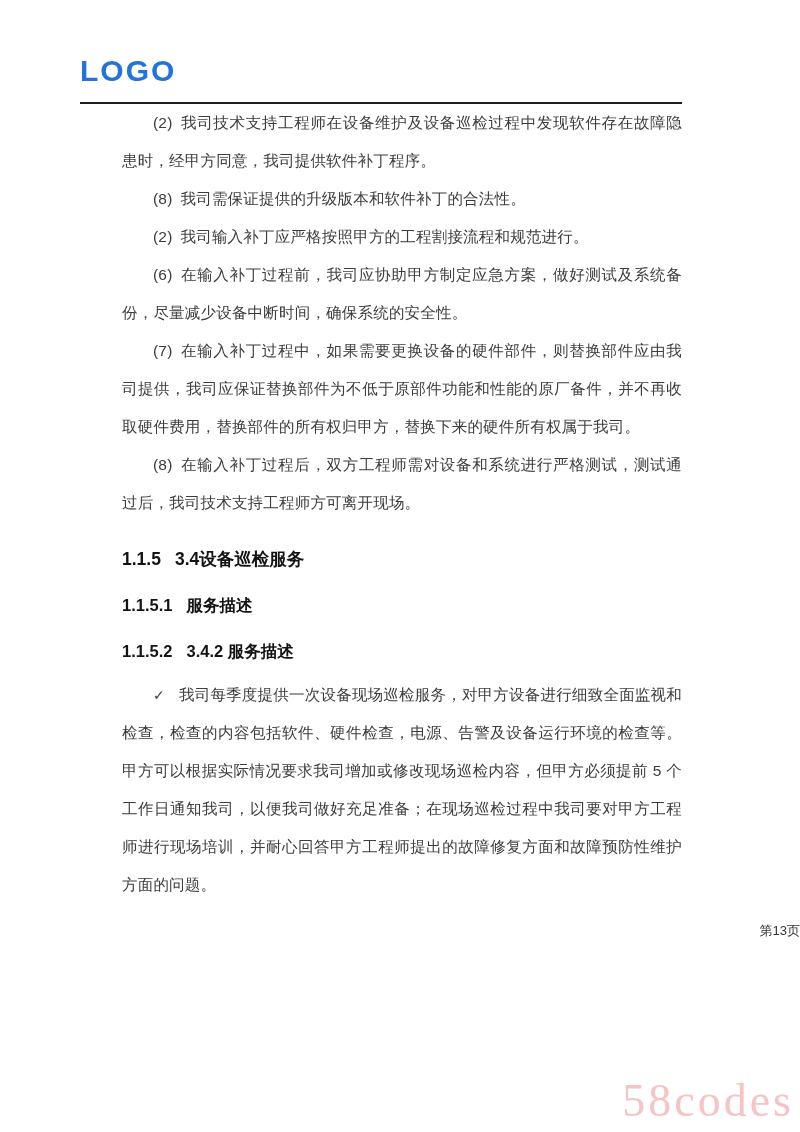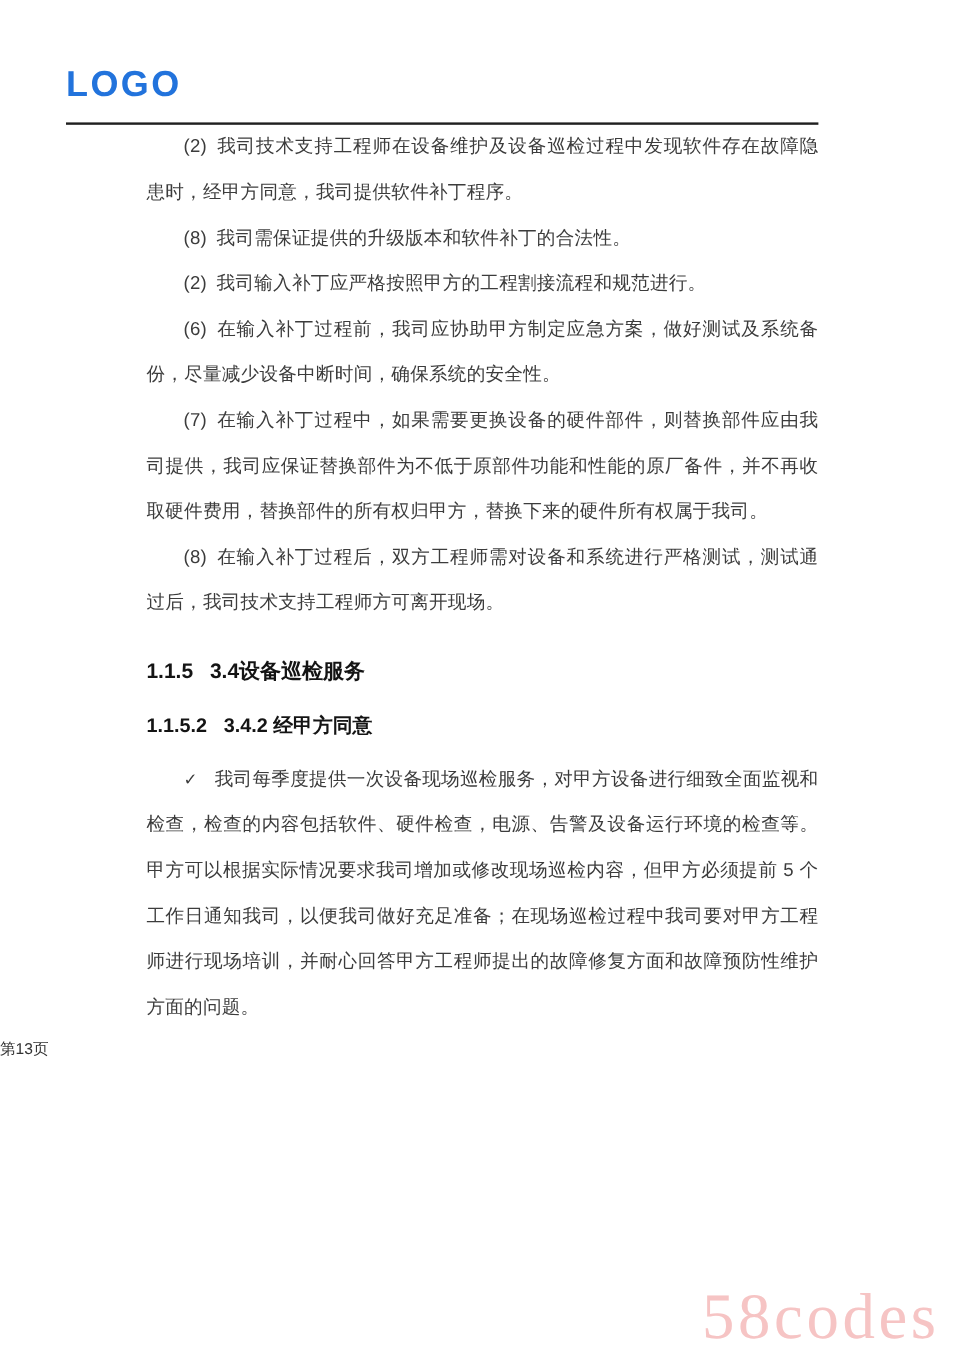--- a/index.html
+++ b/index.html
@@ -6,21 +6,21 @@
   .page {
     position: relative;
     width: 800px;
     height: 1132px;
     background: #ffffff;
     font-family: "Liberation Sans", "DejaVu Sans", sans-serif;
     overflow: hidden;
     box-sizing: border-box;
   }
   .header {
-    padding: 55px 118px 0 55px;
+    padding: 55px 118px 0 80px;
   }
   .logo {
     font-size: 30px;
     font-weight: 900;
     letter-spacing: 2px;
     line-height: 1.05;
     color: #2273DC;
   }
   .header-rule {
     margin-top: 15px;
@@ -54,31 +54,31 @@
     color: #141414;
   }
   .hnum { margin-right: 14px; }
   .check {
     display: inline-block;
     text-indent: 0;
     margin-right: 14px;
     font-size: 14px;
   }
   .pagenum {
-    margin-top: 6px;
-    text-align: left;
+    margin-top: 18px;
+    text-align: right;
     font-size: 13px;
     color: #333333;
   }
   .watermark {
     position: absolute;
-    right: 17px;
+    right: 6px;
     bottom: 8px;
     font-family: "Liberation Serif", "DejaVu Serif", serif;
-    font-size: 54px;
+    font-size: 46px;
     letter-spacing: 3px;
     line-height: 1;
     color: #F6C4C4;
   }
 </style>
 </head>
 <body>
 
 <div class="page">
 
@@ -90,23 +90,24 @@
   <div class="content">
     <p class="body-para">(2) 我司技术支持工程师在设备维护及设备巡检过程中发现软件存在故障隐患时，经甲方同意，我司提供软件补丁程序。</p>
     <p class="body-para">(8) 我司需保证提供的升级版本和软件补丁的合法性。</p>
     <p class="body-para">(2) 我司输入补丁应严格按照甲方的工程割接流程和规范进行。</p>
     <p class="body-para">(6) 在输入补丁过程前，我司应协助甲方制定应急方案，做好测试及系统备份，尽量减少设备中断时间，确保系统的安全性。</p>
     <p class="body-para">(7) 在输入补丁过程中，如果需要更换设备的硬件部件，则替换部件应由我司提供，我司应保证替换部件为不低于原部件功能和性能的原厂备件，并不再收取硬件费用，替换部件的所有权归甲方，替换下来的硬件所有权属于我司。</p>
     <p class="body-para">(8) 在输入补丁过程后，双方工程师需对设备和系统进行严格测试，测试通过后，我司技术支持工程师方可离开现场。</p>
 
     <h2 class="h2"><span class="hnum">1.1.5</span><span>3.4设备巡检服务</span></h2>
 
+    <h3 class="h3"><span class="hnum">1.1.5.1</span><span>服务描述</span></h3>
 
 
-    <h3 class="h3"><span class="hnum">1.1.5.2</span><span>3.4.2 经甲方同意</span></h3>
+    <h3 class="h3"><span class="hnum">1.1.5.2</span><span>3.4.2 服务描述</span></h3>
 
     <p class="body-para"><span class="check">✓</span><span>我司每季度提供一次设备现场巡检服务，对甲方设备进行细致全面监视和检查，检查的内容包括软件、硬件检查，电源、告警及设备运行环境的检查等。甲方可以根据实际情况要求我司增加或修改现场巡检内容，但甲方必须提前 5 个工作日通知我司，以便我司做好充足准备；在现场巡检过程中我司要对甲方工程师进行现场培训，并耐心回答甲方工程师提出的故障修复方面和故障预防性维护方面的问题。</span></p>
   </div>
 
   <div class="pagenum">第13页</div>
 
   <div class="watermark" style="color: rgb(246, 196, 196);">58codes</div>
 
 </div>
 

